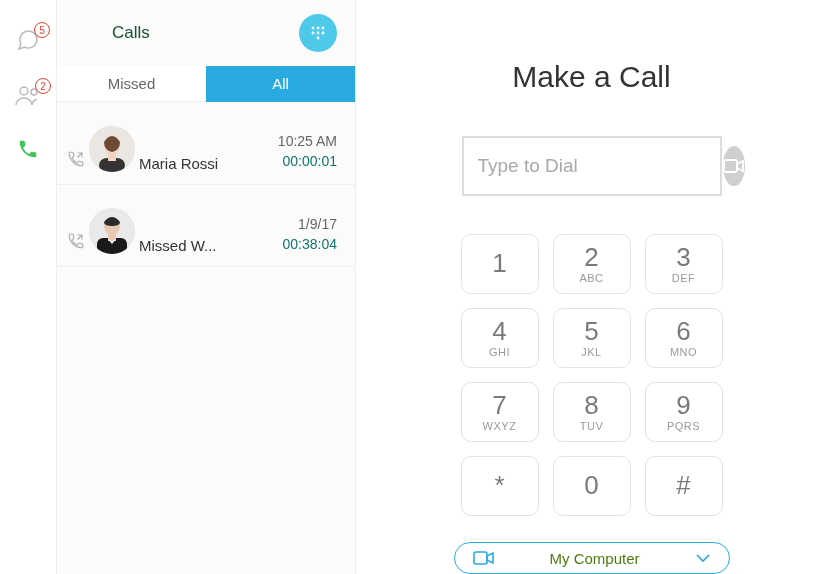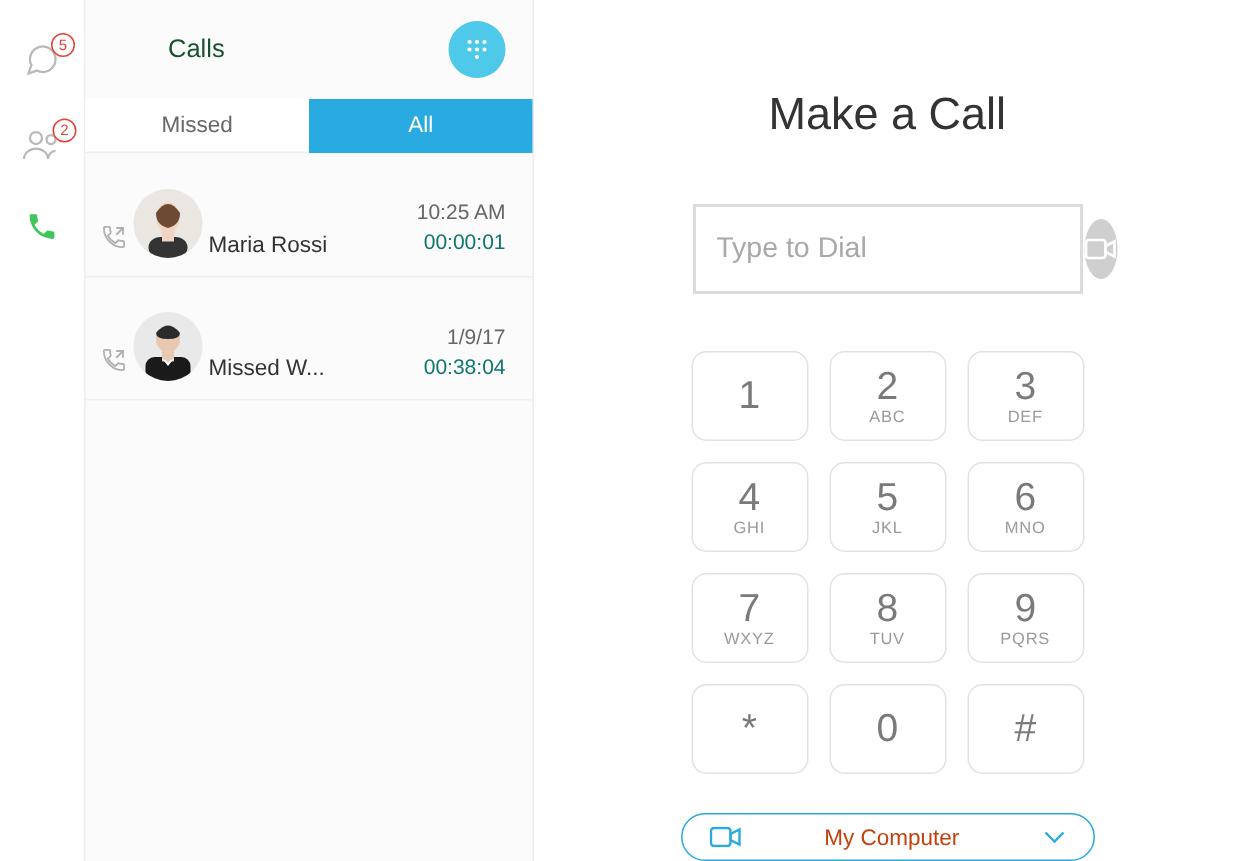--- a/index.html
+++ b/index.html
@@ -163,21 +163,21 @@
   .key-letters { font-size: 11px; color: #9a9a9a; letter-spacing:0.5px; margin-top:2px;}
   .device-select {
     width: 276px;
     border: 1px solid #29abe2;
     border-radius: 20px;
     height: 38px;
     display: flex;
     align-items: center;
     padding: 0 18px;
     cursor: pointer;
-    color: #c2410c;
+    color: #4d7c0f;
   }
   .device-select .label { flex:1; text-align:center; font-size:15px; }
 </style>
 </head>
 <body>
 
 <div class="nav-rail">
   <div class="nav-item">
     <svg width="24" height="24" viewBox="0 0 24 24" fill="none" stroke="#b9b9b9" stroke-width="1.5">
         <path d="M21 11.5a8.38 8.38 0 0 1-8.5 8.5 8.5 8.5 0 0 1-3.9-.95L3 21l1.95-5.6A8.5 8.5 0 1 1 21 11.5z"></path>

